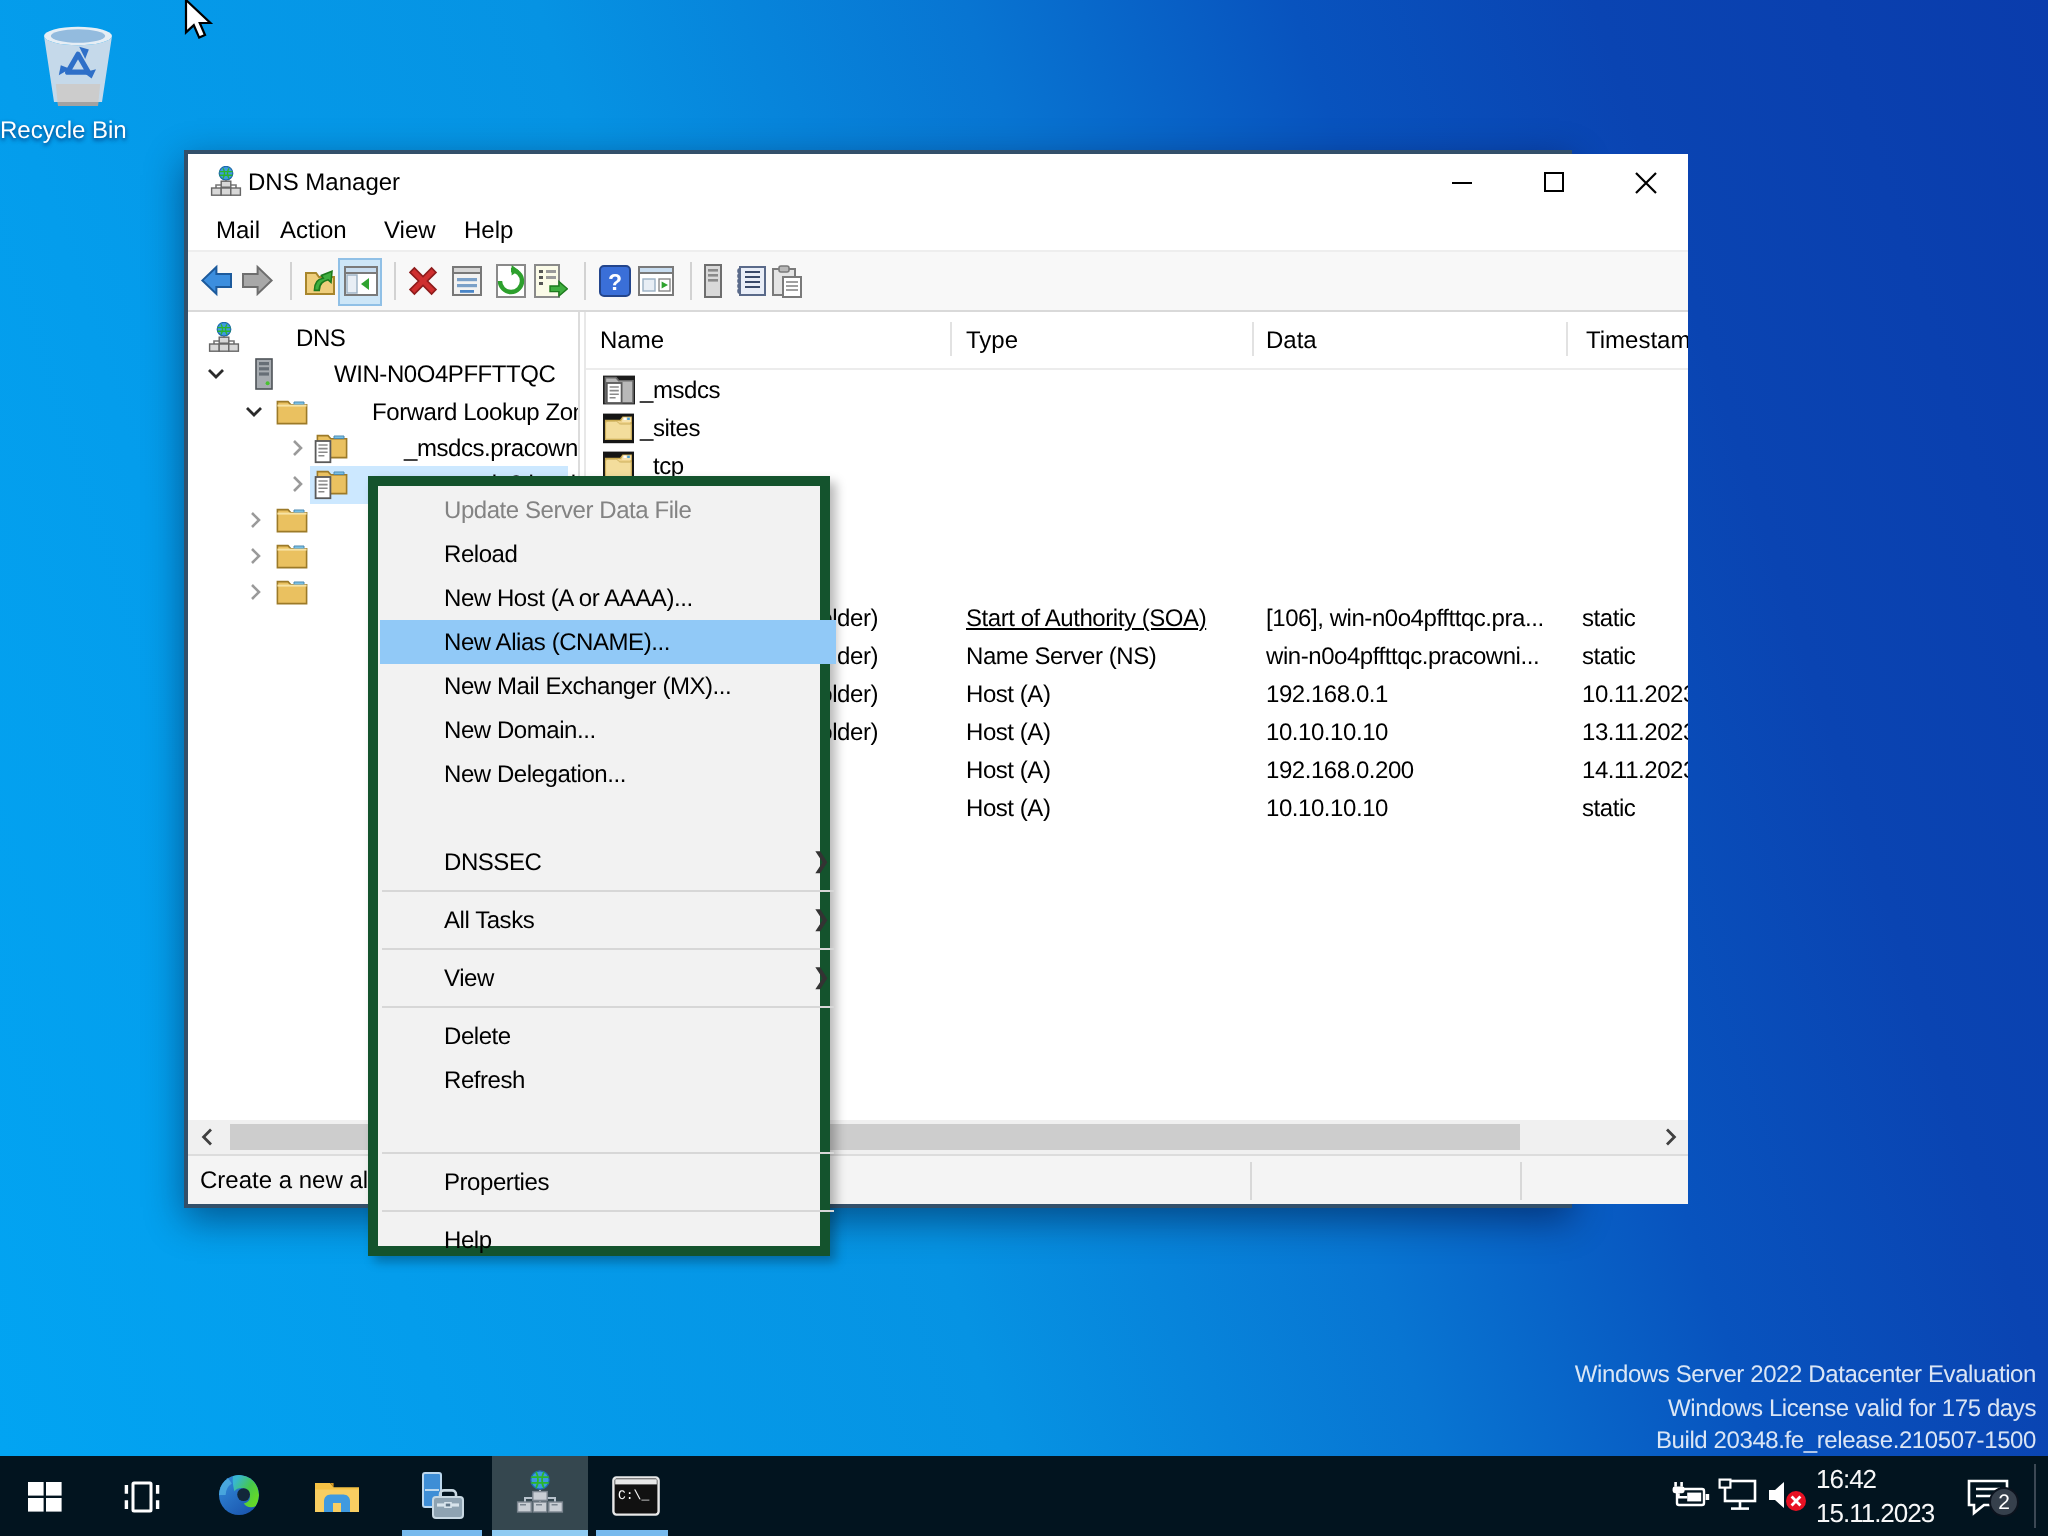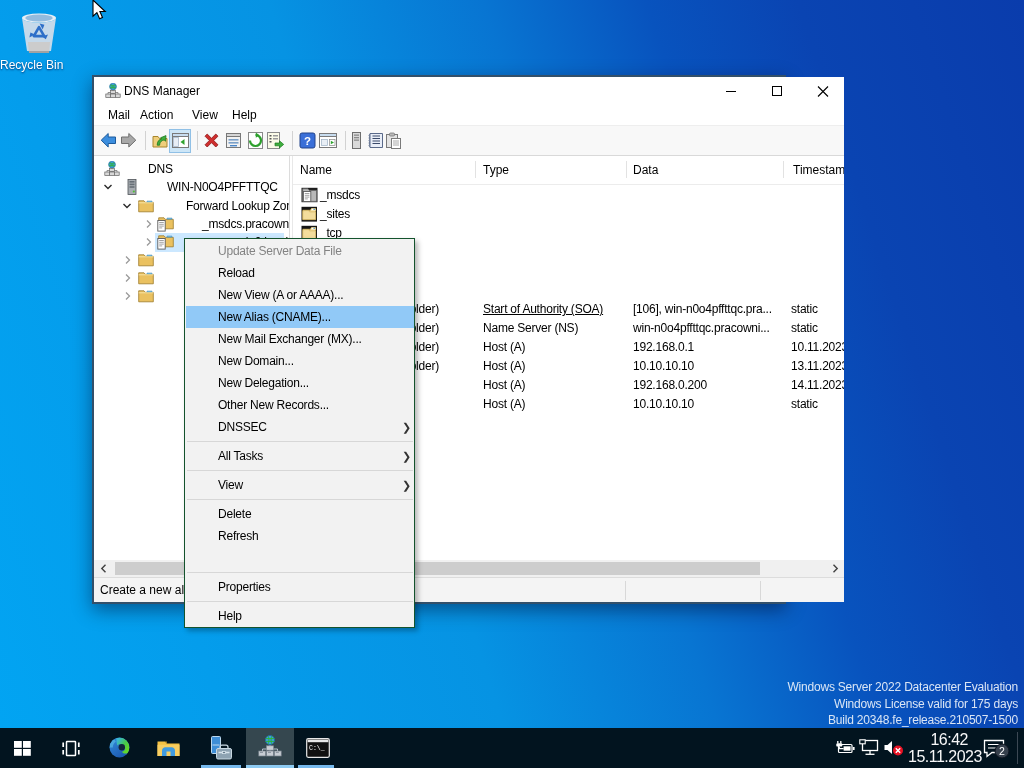--- a/index.html
+++ b/index.html
@@ -34,29 +34,29 @@
   .lrow{position:absolute;height:19px;line-height:19px;white-space:nowrap;letter-spacing:-0.22px;}
   .hdrline{position:absolute;top:5px;width:1px;height:17px;background:#e2e2e2;}
   
   #hscroll{position:absolute;left:0;top:483px;width:750px;height:17px;background:#f0f0f0;}
   #hthumb{position:absolute;left:21px;top:2px;width:645px;height:13px;background:#cdcdcd;}
   #statusbar{position:absolute;left:0;top:500px;width:750px;height:25px;background:#f4f4f4;
     border-top:1px solid #dcdcdc;box-sizing:border-box;}
   .ssep{position:absolute;top:3px;width:1px;height:19px;background:#d8d8d8;}
   
   #cmenu{position:absolute;left:184px;top:238px;width:231px;height:390px;background:#f2f2f2;
-    border:1px solid #14532d;box-sizing:border-box;box-shadow:3px 3px 5px rgba(0,0,0,0.28);}
+    border:5px solid #14532d;box-sizing:border-box;box-shadow:3px 3px 5px rgba(0,0,0,0.28);}
   .mi{position:absolute;left:1px;width:228px;height:22px;line-height:22px;padding-left:32px;box-sizing:border-box;letter-spacing:-0.22px;}
   .msep{position:absolute;left:2px;width:226px;height:1px;background:#d7d7d7;}
   .marrow{position:absolute;left:216px;top:0px;font-size:11px;color:#333;}
   
   #taskbar{position:absolute;left:0;top:728px;width:1024px;height:40px;background:#02141f;}
   .uline{position:absolute;top:37px;height:3px;background:#76b9ed;}
-  #clock{position:absolute;left:908px;top:3px;width:60px;text-align:right;color:rgba(255,255,255,0.97);
-    font-size:16px;line-height:17px;letter-spacing:-0.5px;}
+  #clock{position:absolute;left:908px;top:3px;width:60px;text-align:left;color:rgba(255,255,255,0.97);
+    font-size:13px;line-height:17px;letter-spacing:-0.5px;}
 </style>
 </head>
 <body>
 <div id="desktop"></div>
 
 <div id="watermark">Windows Server 2022 Datacenter Evaluation<br>
 Windows License valid for 175 days<br>
 Build 20348.fe_release.210507-1500</div>
 
 <svg class="abs" id="rbin" style="left:16px;top:8px;" width="46" height="46" viewBox="0 0 46 46">
@@ -347,26 +347,25 @@
   <div id="statusbar">
     <div class="abs" style="left:6px;top:5px;">Create a new alias in a new record.</div>
     <div class="ssep" style="left:531px;"></div>
     <div class="ssep" style="left:666px;"></div>
   </div>
 </div>
 
 <div id="cmenu">
   <div class="mi" style="top:1px;color:#838383;">Update Server Data File</div>
   <div class="mi" style="top:23px;">Reload</div>
-  <div class="mi" style="top:45px;">New View (A or AAAA)...</div>
+  <div class="mi" style="top:45px;">New Host (A or AAAA)...</div>
   <div class="mi" style="top:67px;background:#91c9f7;">New Alias (CNAME)...</div>
   <div class="mi" style="top:111px;">New Domain...</div>
   <div class="mi" style="top:89px;">New Mail Exchanger (MX)...</div>
   <div class="mi" style="top:133px;">New Delegation...</div>
-  <div class="mi" style="top:155px;">Other New Records...</div>
   <div class="mi" style="top:177px;">DNSSEC<span class="marrow">❯</span></div>
   <div class="msep" style="top:202px;"></div>
   <div class="mi" style="top:206px;">All Tasks<span class="marrow">❯</span></div>
   <div class="msep" style="top:231px;"></div>
   <div class="mi" style="top:235px;">View<span class="marrow">❯</span></div>
   <div class="msep" style="top:260px;"></div>
   <div class="mi" style="top:286px;">Refresh</div>
   <div class="mi" style="top:264px;">Delete</div>
   <div class="msep" style="top:333px;"></div>
   <div class="mi" style="top:337px;">Properties</div>

